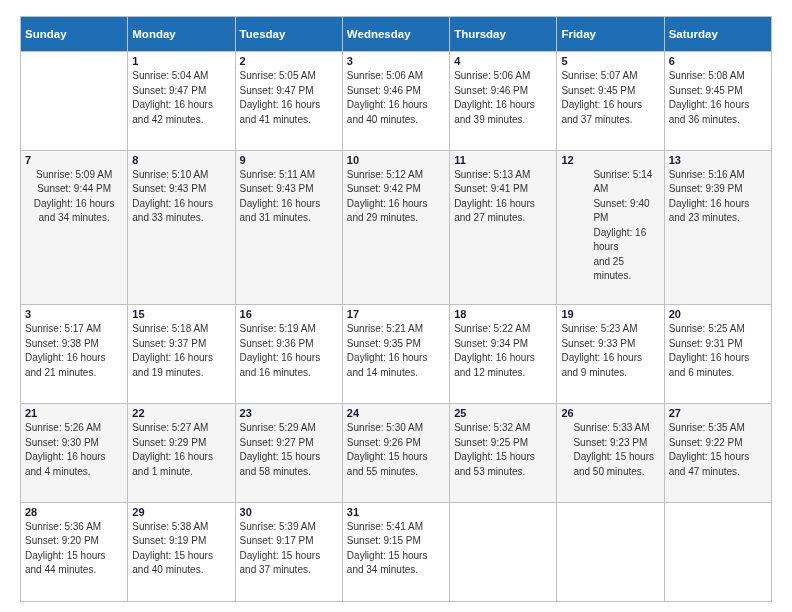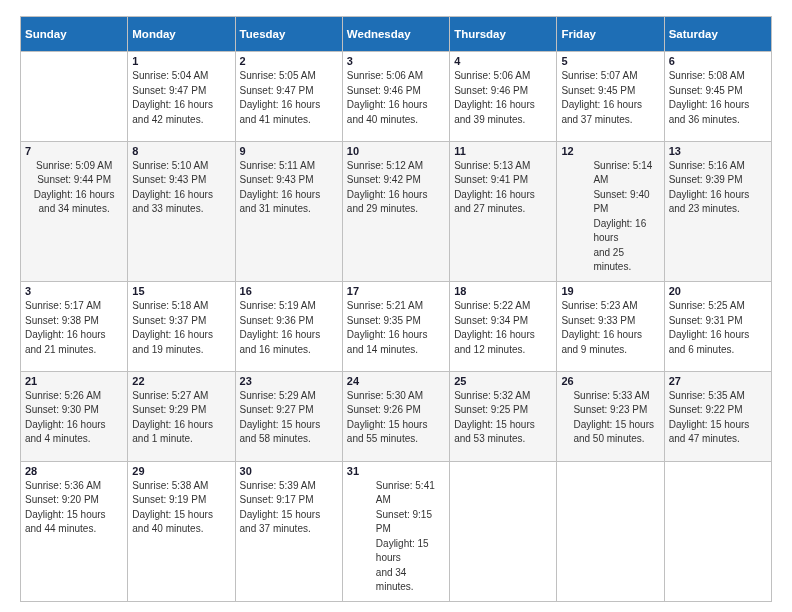--- a/index.html
+++ b/index.html
@@ -316,21 +316,21 @@
           </td>
           <td>
             <div class="day-number">30</div>
             <div class="day-info" style="white-space: pre-line;">Sunrise: 5:39 AM
 Sunset: 9:17 PM
 Daylight: 15 hours
 and 37 minutes.</div>
           </td>
           <td>
             <div class="day-number">31</div>
-            <div class="day-info" style="white-space: pre-line; margin-left: 29px;">Sunrise: 5:41 AM
+            <div class="day-info" style="white-space: pre-line;">Sunrise: 5:41 AM
 Sunset: 9:15 PM
 Daylight: 15 hours
 and 34 minutes.</div>
           </td>
           <td class="empty-cell"></td>
           <td class="empty-cell"></td>
           <td class="empty-cell"></td>
         </tr>
       </tbody>
   </table>

